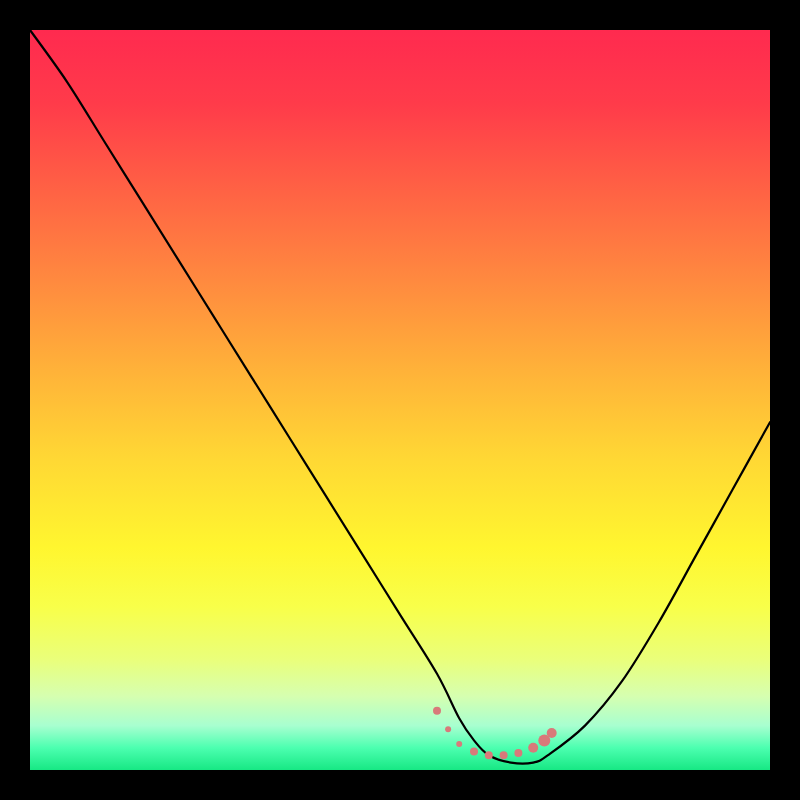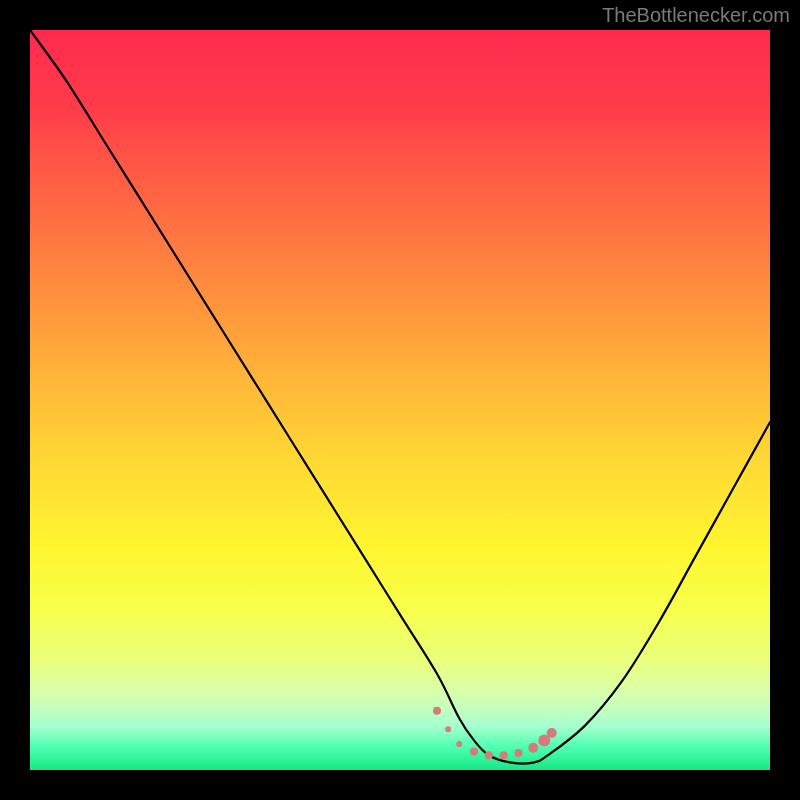--- a/index.html
+++ b/index.html
@@ -48,21 +48,20 @@
     top: 0;
     width: 740px;
     height: 740px;
     overflow: visible;
   }
 </style>
 </head>
 <body>
 
 <div class="container">
-  <div class="attribution">TheBottlenecker.com</div>
   <div class="plot-area">
     <svg class="curve" viewBox="0 0 740 740" preserveAspectRatio="none">
       <g>
         <path id="curve-path" d="M 0 0 C 6.166666666666667 8.633333333333326 24.666666666666664 33.299999999999955 37 51.799999999999955 C 49.333333333333336 70.29999999999995 61.666666666666664 91.26666666666667 74 111 C 86.33333333333333 130.73333333333332 98.66666666666667 150.46666666666658 111 170.19999999999993 C 123.33333333333333 189.93333333333328 135.66666666666666 209.66666666666669 148 229.40000000000003 C 160.33333333333334 249.13333333333338 172.66666666666666 268.8666666666667 185 288.6 C 197.33333333333334 308.33333333333337 209.66666666666666 328.0666666666666 222 347.79999999999995 C 234.33333333333334 367.5333333333333 246.66666666666666 387.26666666666665 259 407 C 271.3333333333333 426.73333333333335 283.6666666666667 446.46666666666664 296 466.2 C 308.3333333333333 485.93333333333334 320.6666666666667 505.66666666666663 333 525.4 C 345.3333333333333 545.1333333333333 357.66666666666663 564.8666666666667 370 584.6 C 382.33333333333337 604.3333333333334 397.1333333333334 626.5333333333333 407.00000000000006 643.8 C 416.86666666666673 661.0666666666666 423.0333333333333 677.1 429.2 688.2 C 435.3666666666667 699.3000000000001 439.06666666666666 704.2333333333333 444 710.4 C 448.93333333333334 716.5666666666666 452.6333333333333 721.5 458.8 725.2 C 464.9666666666667 728.9000000000001 473.6 731.3666666666667 481 732.6 C 488.4 733.8333333333334 497.03333333333336 733.8333333333334 503.20000000000005 732.6 C 509.36666666666673 731.3666666666667 509.3666666666667 731.3666666666667 518 725.2 C 526.6333333333333 719.0333333333334 542.6666666666666 707.9333333333334 555 695.6 C 567.3333333333334 683.2666666666667 579.6666666666666 668.4666666666667 592 651.2 C 604.3333333333334 633.9333333333334 616.6666666666666 612.9666666666667 629 592 C 641.3333333333334 571.0333333333333 653.6666666666666 547.6 666 525.4 C 678.3333333333334 503.2 690.6666666666666 481 703 458.8 C 715.3333333333334 436.6 733.8333333333334 403.30000000000007 740 392.20000000000005" fill="none" stroke="#000" stroke-width="2.2" stroke-linejoin="round" stroke-linecap="round"></path>
       </g>
       <g id="marker-group">
           <circle cx="407.00000000000006" cy="680.8" r="4" fill="#d87a7a"></circle>
           <circle cx="418.09999999999997" cy="699.3" r="3" fill="#d87a7a"></circle>
           <circle cx="429.2" cy="714.1" r="3" fill="#d87a7a"></circle>
           <circle cx="444" cy="721.5" r="4" fill="#d87a7a"></circle>

